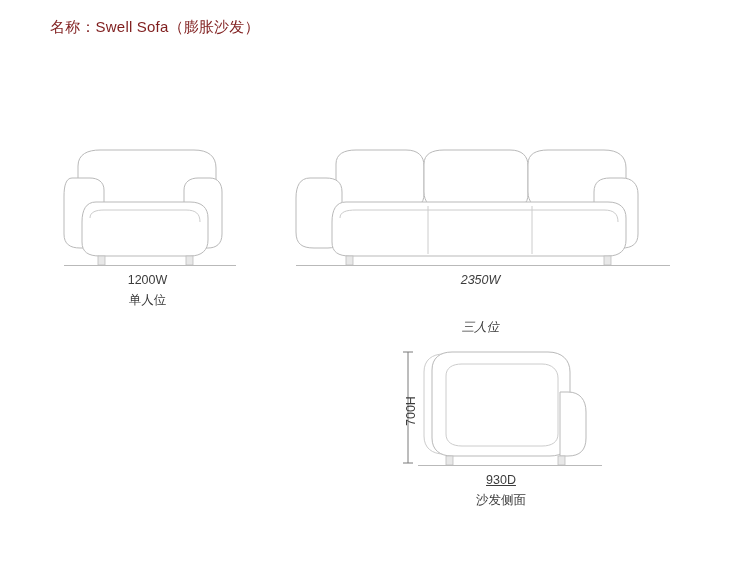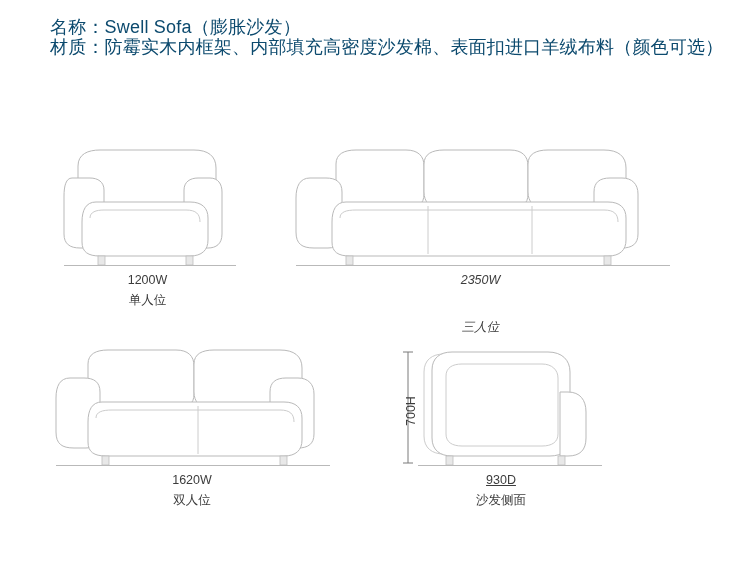--- a/index.html
+++ b/index.html
@@ -15,23 +15,23 @@
     position: relative;
     overflow: hidden;
   }
   .specs {
     position: absolute;
     left: 50px;
     top: 17px;
     width: 660px;
   }
   .spec-line {
-    font-size: 18px;
+    font-size: 15px;
     line-height: 20px;
-    color: #0c4a6e;
+    color: #7f1d1d;
     white-space: nowrap;
     letter-spacing: 0.2px;
   }
   .diagrams {
     position: absolute;
     left: 0;
     top: 120px;
     width: 600px;
     height: 420px;
   }
@@ -81,21 +81,20 @@
     transform: rotate(-90deg);
     transform-origin: left top;
     white-space: nowrap;
   }
 </style>
 </head>
 <body>
 
 <div class="specs">
   <div class="spec-line">名称：Swell Sofa（膨胀沙发）</div>
-  <div class="spec-line">材质：防霉实木内框架、内部填充高密度沙发棉、表面扣进口羊绒布料（颜色可选）</div>
 </div>
 
 <div class="diagrams">
 
   <div class="cell" style="left:60px; top:10px; width:175px; height:150px;">
     <div class="svgwrap">
       <svg width="180" height="150" viewBox="0 0 180 150">
 
         <path class="outline" d="M18,36 C18,24 28,20 40,20 L134,20 C148,20 156,26 156,38 L156,66 C156,74 150,78 140,78 L36,78 C24,78 18,72 18,62 Z"></path>
 
@@ -138,44 +137,20 @@
         <rect class="leg" x="58" y="126" width="7" height="9"></rect>
         <rect class="leg" x="316" y="126" width="7" height="9"></rect>
 
         <line class="floor" x1="8" y1="135.5" x2="382" y2="135.5"></line>
       </svg>
     </div>
     <div class="caption cap-dim" style="top:140px;">2350W</div>
     <div class="caption cap-name" style="top:160px;margin-top:27px;">三人位</div>
   </div>
 
-  <div class="cell" style="left:52px; top:210px; width:280px; height:150px;">
-    <div class="svgwrap">
-      <svg width="285" height="150" viewBox="0 0 285 150">
-
-        <path class="outline" d="M36,34 C36,24 44,20 56,20 L124,20 C136,20 142,26 142,36 L142,64 C142,74 136,78 126,78 L52,78 C42,78 36,72 36,62 Z"></path>
-        <path class="outline" d="M142,34 C142,24 150,20 162,20 L228,20 C242,20 250,26 250,38 L250,66 C250,74 244,78 234,78 L158,78 C148,78 142,72 142,62 Z"></path>
-
-        <path class="outline" d="M18,48 C8,48 4,56 4,68 L4,102 C4,114 10,118 22,118 L34,118 C44,118 48,112 48,102 L48,62 C48,52 42,48 32,48 Z"></path>
-
-        <path class="outline" d="M246,48 C256,48 262,54 262,64 L262,104 C262,114 256,118 246,118 L232,118 C222,118 218,112 218,102 L218,62 C218,52 224,48 234,48 Z"></path>
-
-        <path class="outline" d="M50,72 C40,72 36,80 36,92 L36,112 C36,122 42,126 54,126 L232,126 C244,126 250,120 250,110 L250,88 C250,78 244,72 232,72 Z"></path>
-        <line class="inner" x1="146" y1="76" x2="146" y2="124"></line>
-        <path class="inner" d="M44,88 C44,82 50,80 60,80 L228,80 C238,80 242,84 242,92"></path>
-
-        <rect class="leg" x="50" y="126" width="7" height="9"></rect>
-        <rect class="leg" x="228" y="126" width="7" height="9"></rect>
-
-        <line class="floor" x1="4" y1="135.5" x2="278" y2="135.5"></line>
-      </svg>
-    </div>
-    <div class="caption cap-dim" style="top:140px;">1620W</div>
-    <div class="caption cap-name" style="top:160px;">双人位</div>
-  </div>
 
   <div class="cell" style="left:390px; top:210px; width:230px; height:150px;">
     <div class="svgwrap">
       <svg width="230" height="150" viewBox="0 0 230 150">
 
         <line class="dimline" x1="18" y1="22" x2="18" y2="133"></line>
         <line class="dimline" x1="13" y1="22" x2="23" y2="22"></line>
         <line class="dimline" x1="13" y1="133" x2="23" y2="133"></line>
 
         <path class="inner" d="M34,42 C34,30 42,24 54,24 L152,24 C164,24 172,30 172,42 L172,106 C172,118 164,124 152,124 L54,124 C42,124 34,118 34,106 Z"></path>

